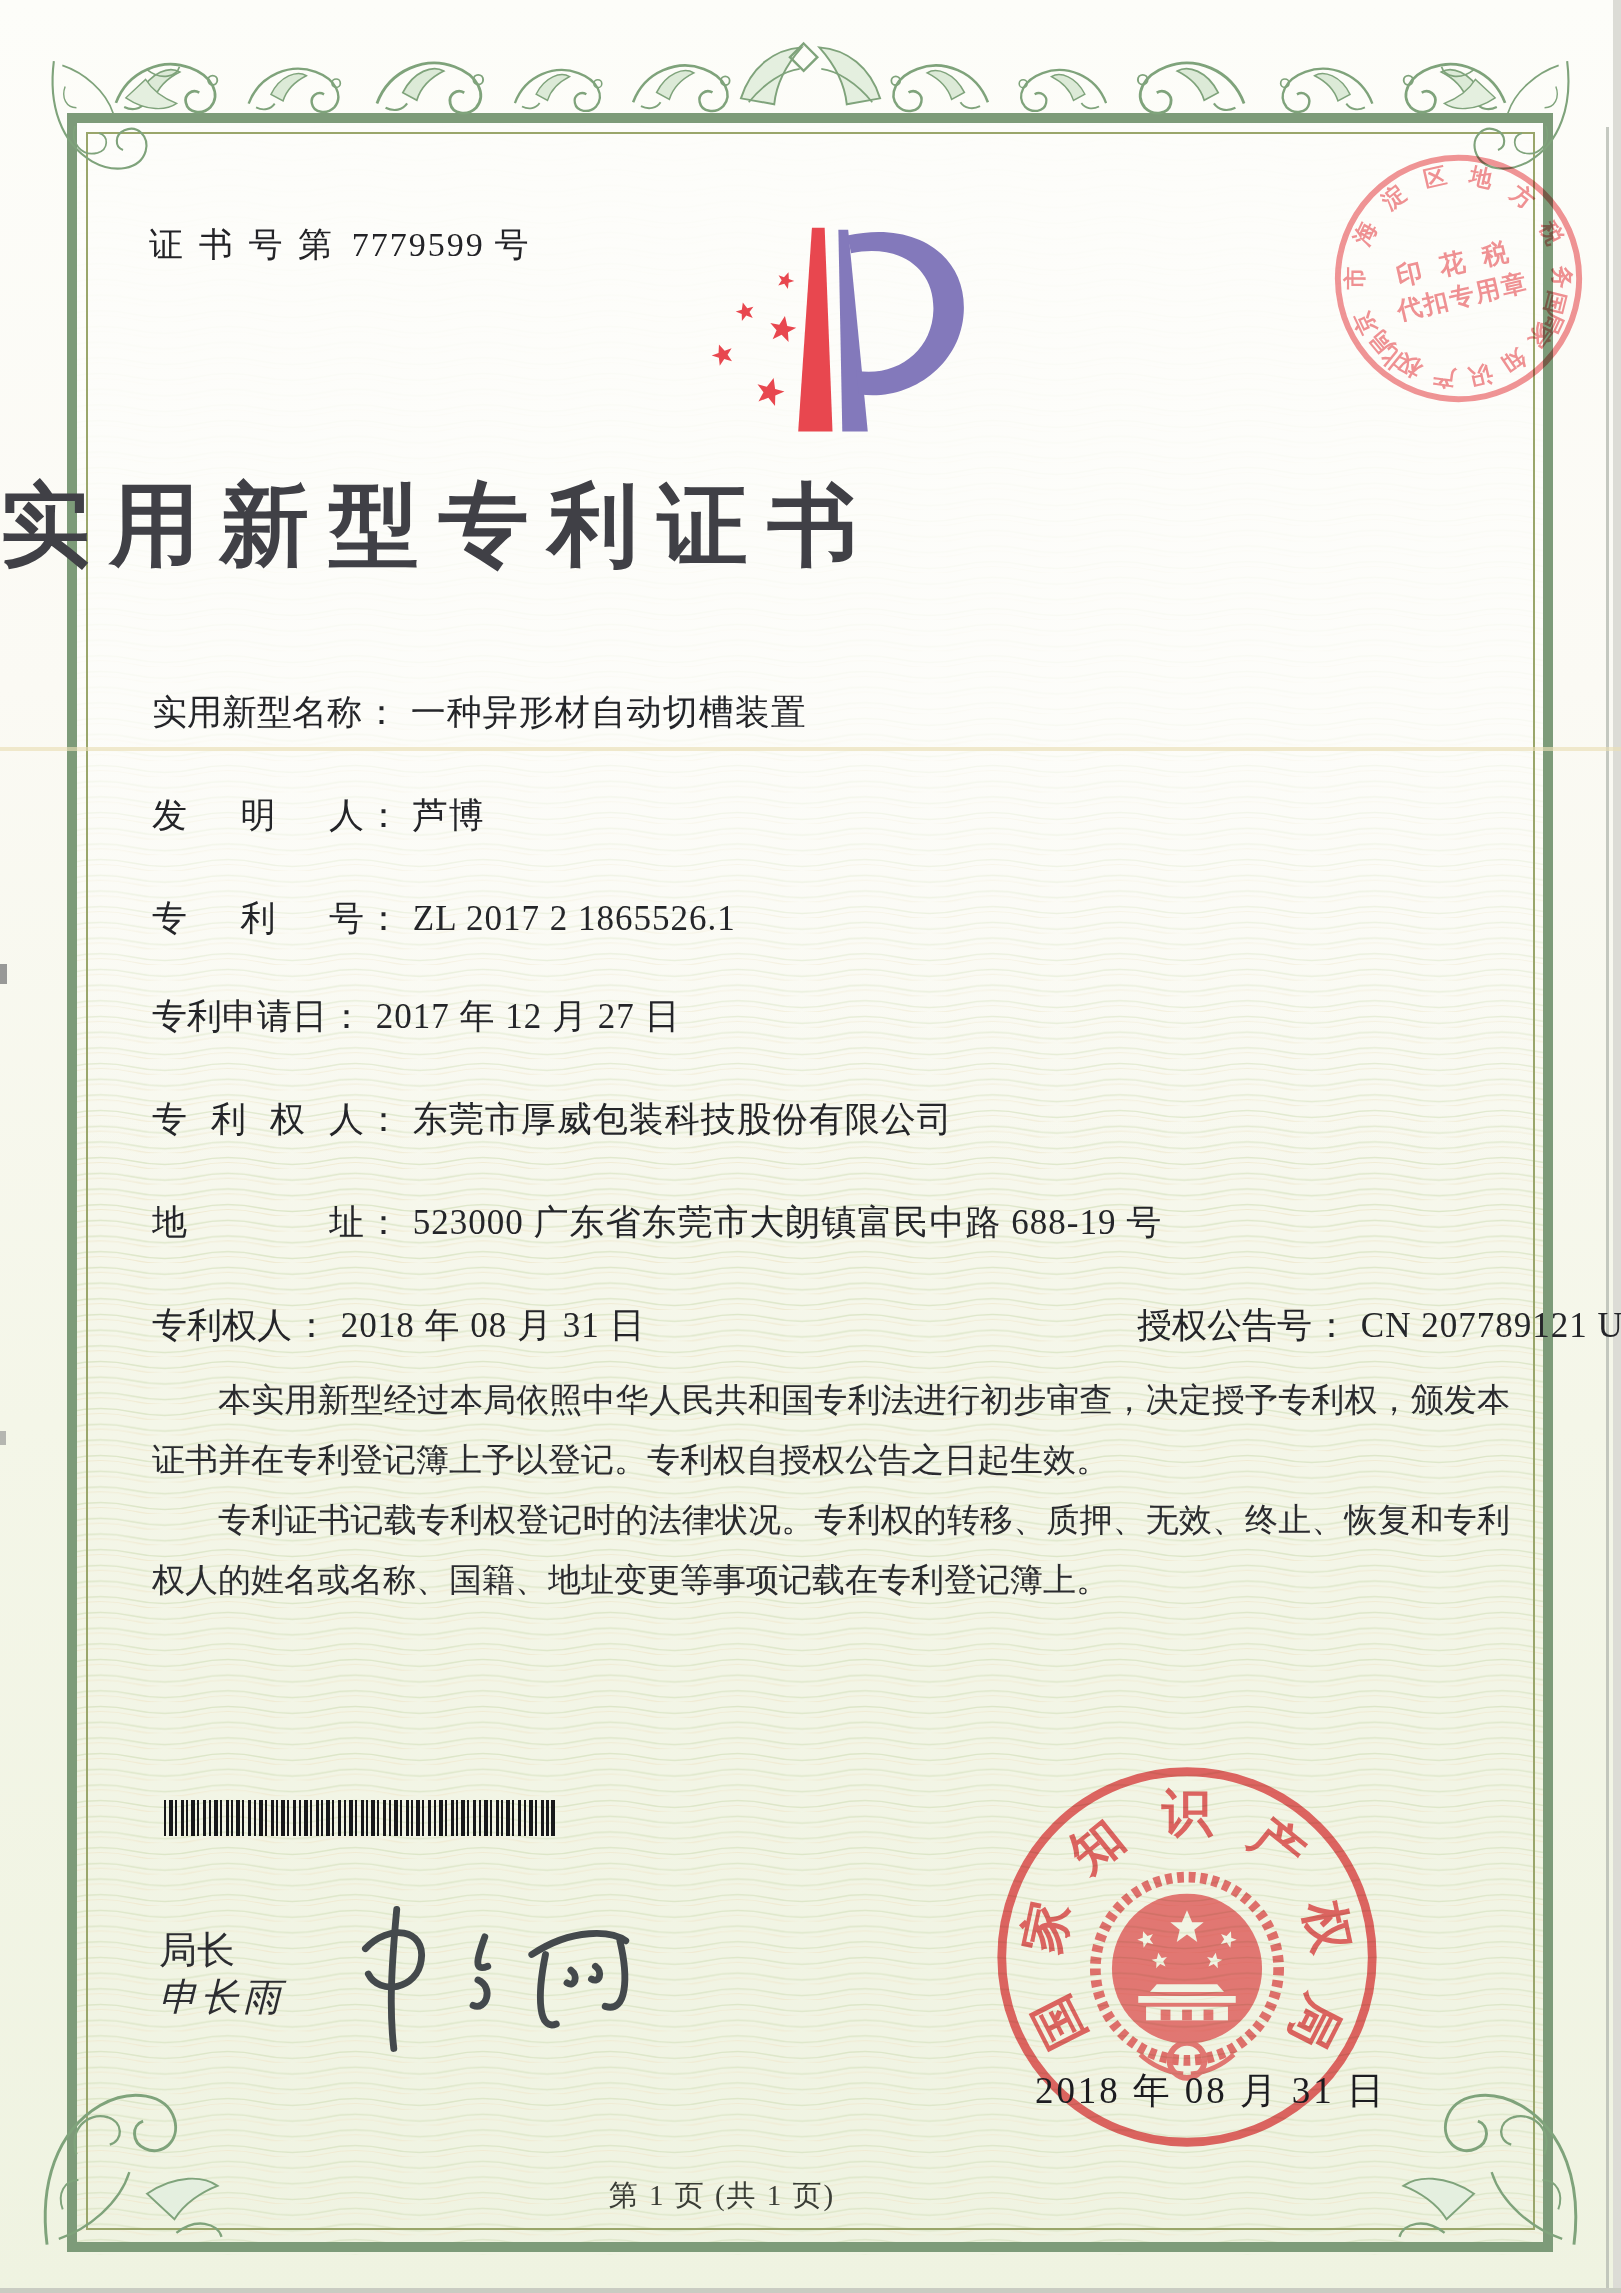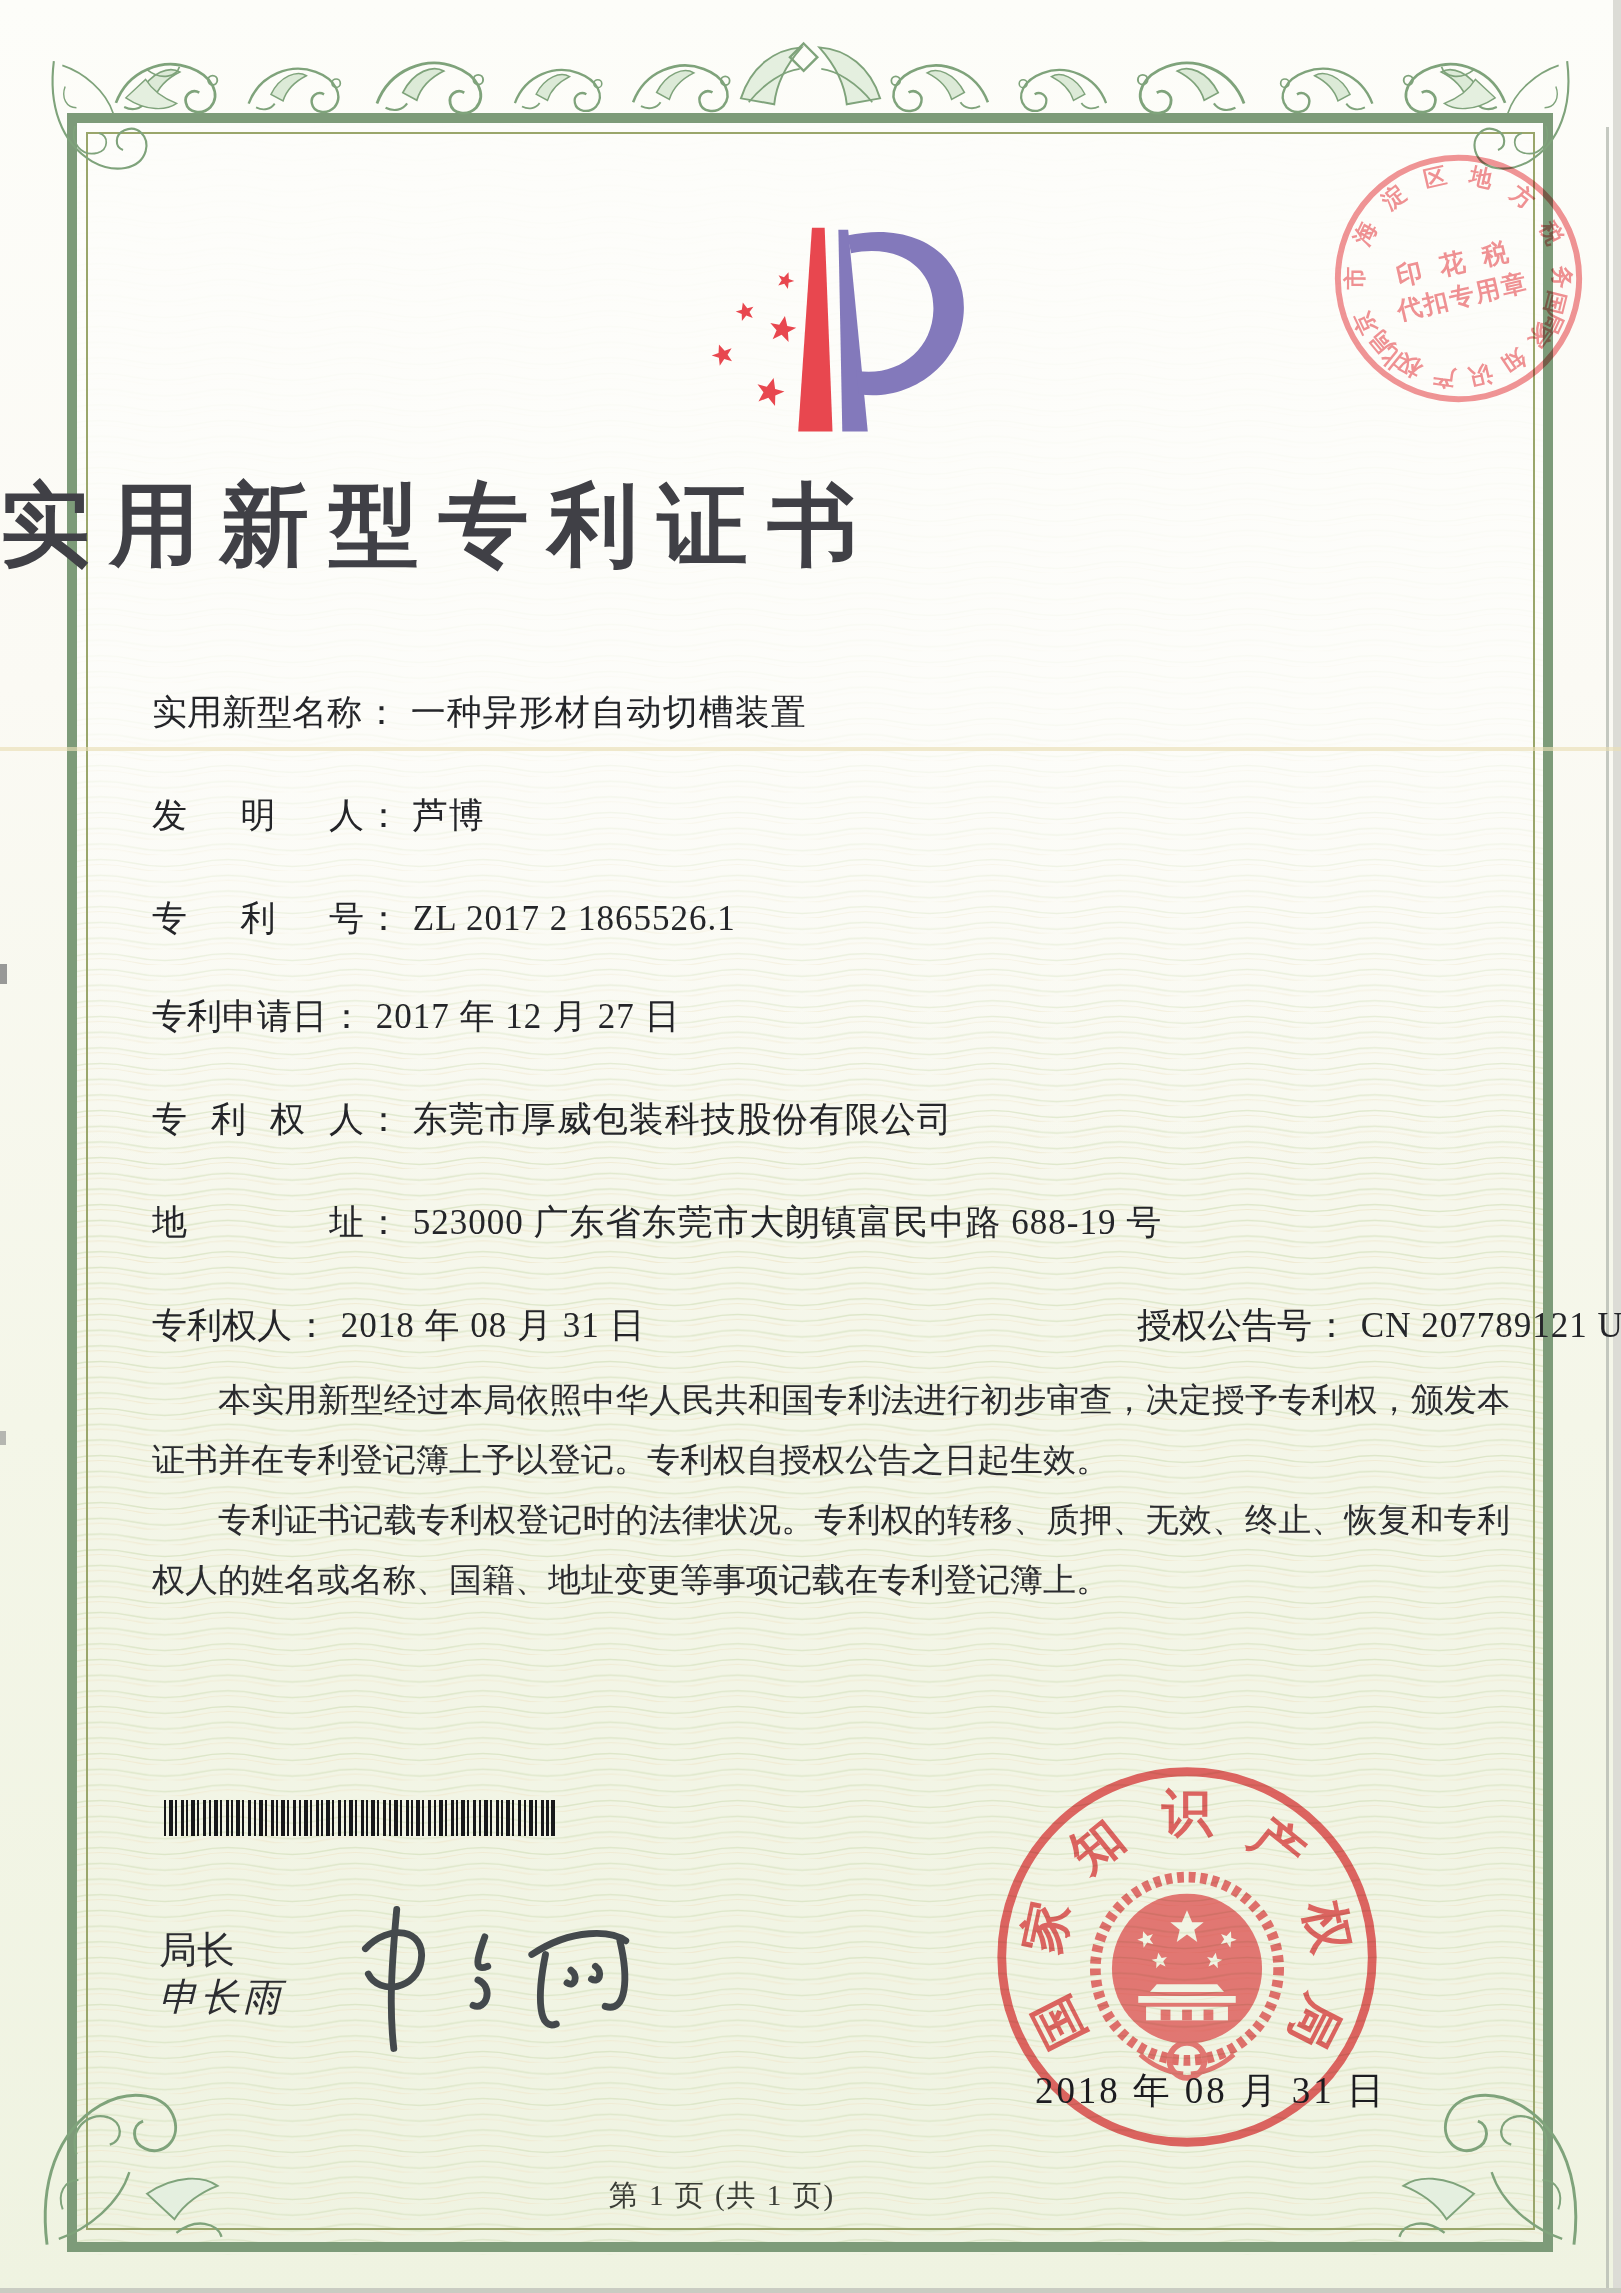--- a/index.html
+++ b/index.html
@@ -130,20 +130,23 @@
     <use href="#cornerBL" transform="translate(1612,62) scale(-0.72,-0.72) translate(0,-212)"></use>
   </svg>
 
   <div class="scan-right1"></div>
   <div class="scan-right2"></div>
   <div class="scan-bottom"></div>
   <div class="scan-beigeline"></div>
   <div class="scan-mark1"></div>
   <div class="scan-mark2"></div>
 
+  <div class="certno">
+    <span class="pre">证书号第</span><span class="digits">7779599</span><span class="suf">号</span>
+  </div>
 
   <svg class="abs" style="left:665px;top:204px;" width="335" height="257" viewBox="0 0 342 262">
     <defs>
       <path id="star" d="M0,-12 L3.5,-3.7 L11.4,-3.7 L5,1.4 L7,9.7 L0,4.6 L-7,9.7 L-5,1.4 L-11.4,-3.7 L-3.5,-3.7 Z"></path>
     </defs>
     <g fill="#e8474f">
       <use href="#star" transform="translate(123,78) scale(0.75) rotate(20)"></use>
       <use href="#star" transform="translate(82,110) scale(0.82) rotate(-15)"></use>
       <use href="#star" transform="translate(120,128) scale(1.18) rotate(10)"></use>
       <use href="#star" transform="translate(59,154) scale(0.95) rotate(-20)"></use>

